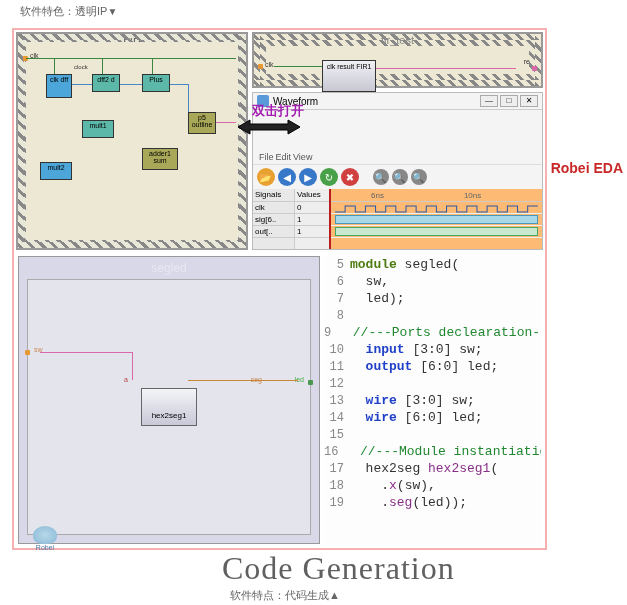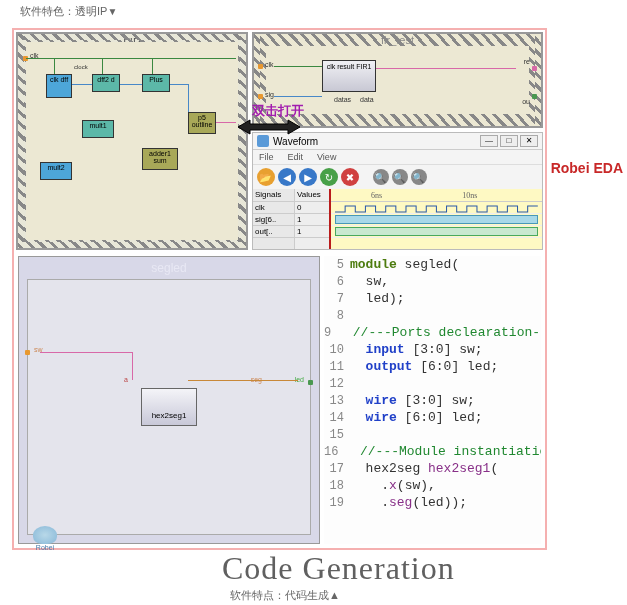--- a/index.html
+++ b/index.html
@@ -45,35 +45,35 @@
     .fir-test-title { text-align: center; color: #888; font-size: 11px; }
     
     .red-arrow-label { position: absolute; top: 72px; left: 238px; color: #a21caf; font-weight: bold; font-size: 13px; z-index: 10; }
     .red-arrow { position: absolute; top: 88px; left: 224px; width: 62px; height: 18px; z-index: 9; }
     
     .waveform-panel { flex: 1; border: 1px solid #bbb; background: #f4f4f4; margin: 2px; position: relative; }
     .wf-title-bar { display: flex; align-items: center; padding: 2px 4px; border-bottom: 1px solid #ccc; font-size: 10px; }
     .wf-title-icon { width: 12px; height: 12px; background: #5a9ad8; margin-right: 4px; border-radius: 2px; }
     .wf-win-btns { margin-left: auto; display: flex; gap: 2px; }
     .wf-win-btn { width: 18px; height: 12px; border: 1px solid #aaa; background: #eee; font-size: 8px; text-align: center; line-height: 10px; }
-    .wf-menu { display: flex; gap: 14px; padding: 2px 6px; font-size: 9px; color: #555; border-bottom: 1px solid #ddd; }
+    .wf-menu { display: flex; gap: 2px; padding: 2px 6px; font-size: 9px; color: #555; border-bottom: 1px solid #ddd; margin-top: 40px; }
     .wf-toolbar { display: flex; gap: 3px; padding: 3px 4px; align-items: center; }
     .wf-btn { width: 18px; height: 18px; border-radius: 9px; display: flex; align-items: center; justify-content: center; font-size: 10px; color: #fff; }
     .wf-open { background: #e8a030; }
     .wf-nav { background: #3878c8; }
     .wf-reload { background: #48a048; }
     .wf-stop { background: #d04040; }
     .wf-zoom { background: #888; width: 16px; height: 16px; }
     
     .wf-grid { display: flex; height: 60px; font-size: 8px; }
     .wf-sigcol { width: 42px; border-right: 1px solid #ccc; background: #e8e8e8; }
     .wf-sigcol-hdr { border-bottom: 1px solid #ccc; padding: 1px 2px; height: 13px; }
     .wf-sigrow { border-bottom: 1px solid #ccc; padding: 1px 2px; height: 12px; }
     .wf-valcol { width: 36px; border-right: 2px solid #b91c1c; background: #eee; }
-    .wf-waves { flex: 1; background: #fef9c3; position: relative; font-family: Liberation Serif, serif; }
+    .wf-waves { flex: 1; background: #fdba74; position: relative; }
     .wf-time-hdr { height: 13px; border-bottom: 1px solid #ccc; display: flex; align-items: center; padding-left: 40px; gap: 80px; font-size: 8px; color: #666; }
     .wf-wave-row { height: 12px; border-bottom: 1px solid #eee; position: relative; }
     .wave-clk { position: absolute; inset: 2px 4px; }
     .wave-data { position: absolute; top: 1px; left: 4px; right: 4px; height: 9px; background: #a8d8e8; border: 1px solid #4898b8; }
     
     .lower { display: flex; height: 296px; }
     
     .segled-panel { width: 302px; background: #d8d8e8; border: 1px solid #999; margin: 4px; position: relative; }
     .segled-title { text-align: center; color: #e8e8f4; font-size: 12px; padding: 4px; }
     .segled-canvas { position: absolute; inset: 22px 8px 8px 8px; background: #e4e4ec; border: 1px solid #aaa; }

